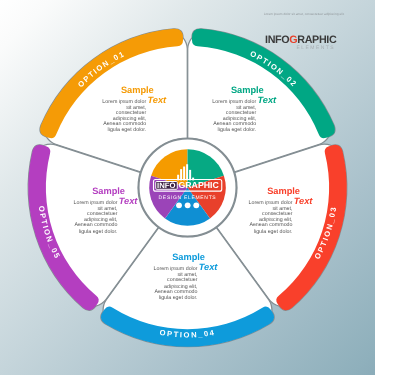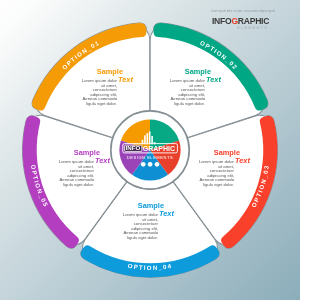--- a/index.html
+++ b/index.html
@@ -8,21 +8,21 @@
   #stage{position:relative;width:300px;height:300px;}
   svg{display:block;position:absolute;left:0;top:0;}
   .tblk{position:absolute;left:0;top:0;width:300px;height:300px;}
   #texts{position:absolute;left:0;top:0;width:293px;height:300px;padding-left:27px;}
   .tblk .samp{position:absolute;font-weight:bold;white-space:nowrap;}
   .tblk .s1{font-size:7.4px;}
   .tblk .s2{font-size:7.4px;font-style:italic;}
   .tblk .body{position:absolute;font-size:4.25px;line-height:4.55px;color:#565656;text-align:right;}
   .hdr{position:absolute;left:212px;top:9.5px;width:56px;text-align:center;}
   .hdr-tag{font-size:2.6px;color:#949b9f;white-space:nowrap;line-height:3px;position:relative;left:-1px;}
-  .hdr-title{font-size:8.6px;font-weight:bold;color:#3a3a3a;letter-spacing:-0.28px;line-height:8.6px;margin-top:4px;}
+  .hdr-title{font-size:8.6px;font-weight:bold;color:#3a3a3a;letter-spacing:-0.28px;line-height:8.6px;margin-top:14px;}
   .hdr-title .acc{color:#e8412b;}
   .hdr-sub{font-size:4.0px;color:#a7aeb3;letter-spacing:1.15px;margin-top:0.4px;text-align:right;}
 </style>
 </head>
 <body>
 
 <div id="stage">
   <svg width="300" height="300" viewBox="0 0 300 300">
     <defs>
       <linearGradient id="bg" gradientUnits="userSpaceOnUse" x1="0" y1="0" x2="300" y2="300">

